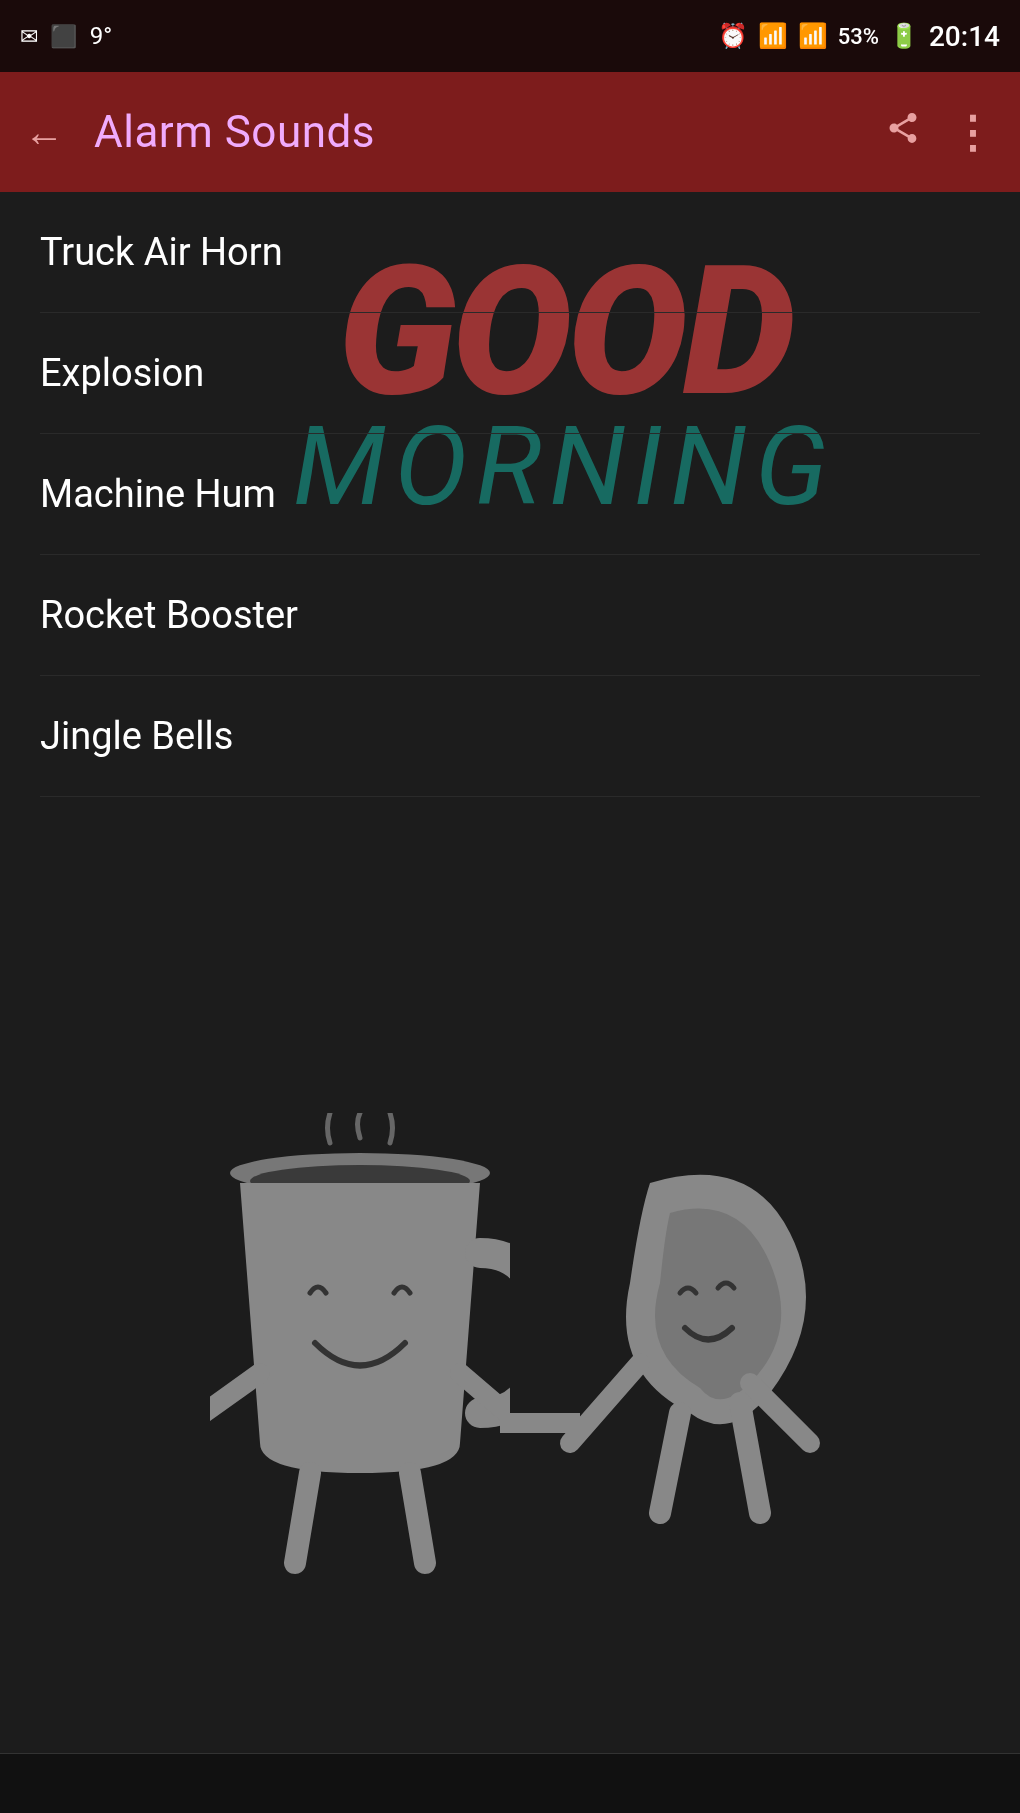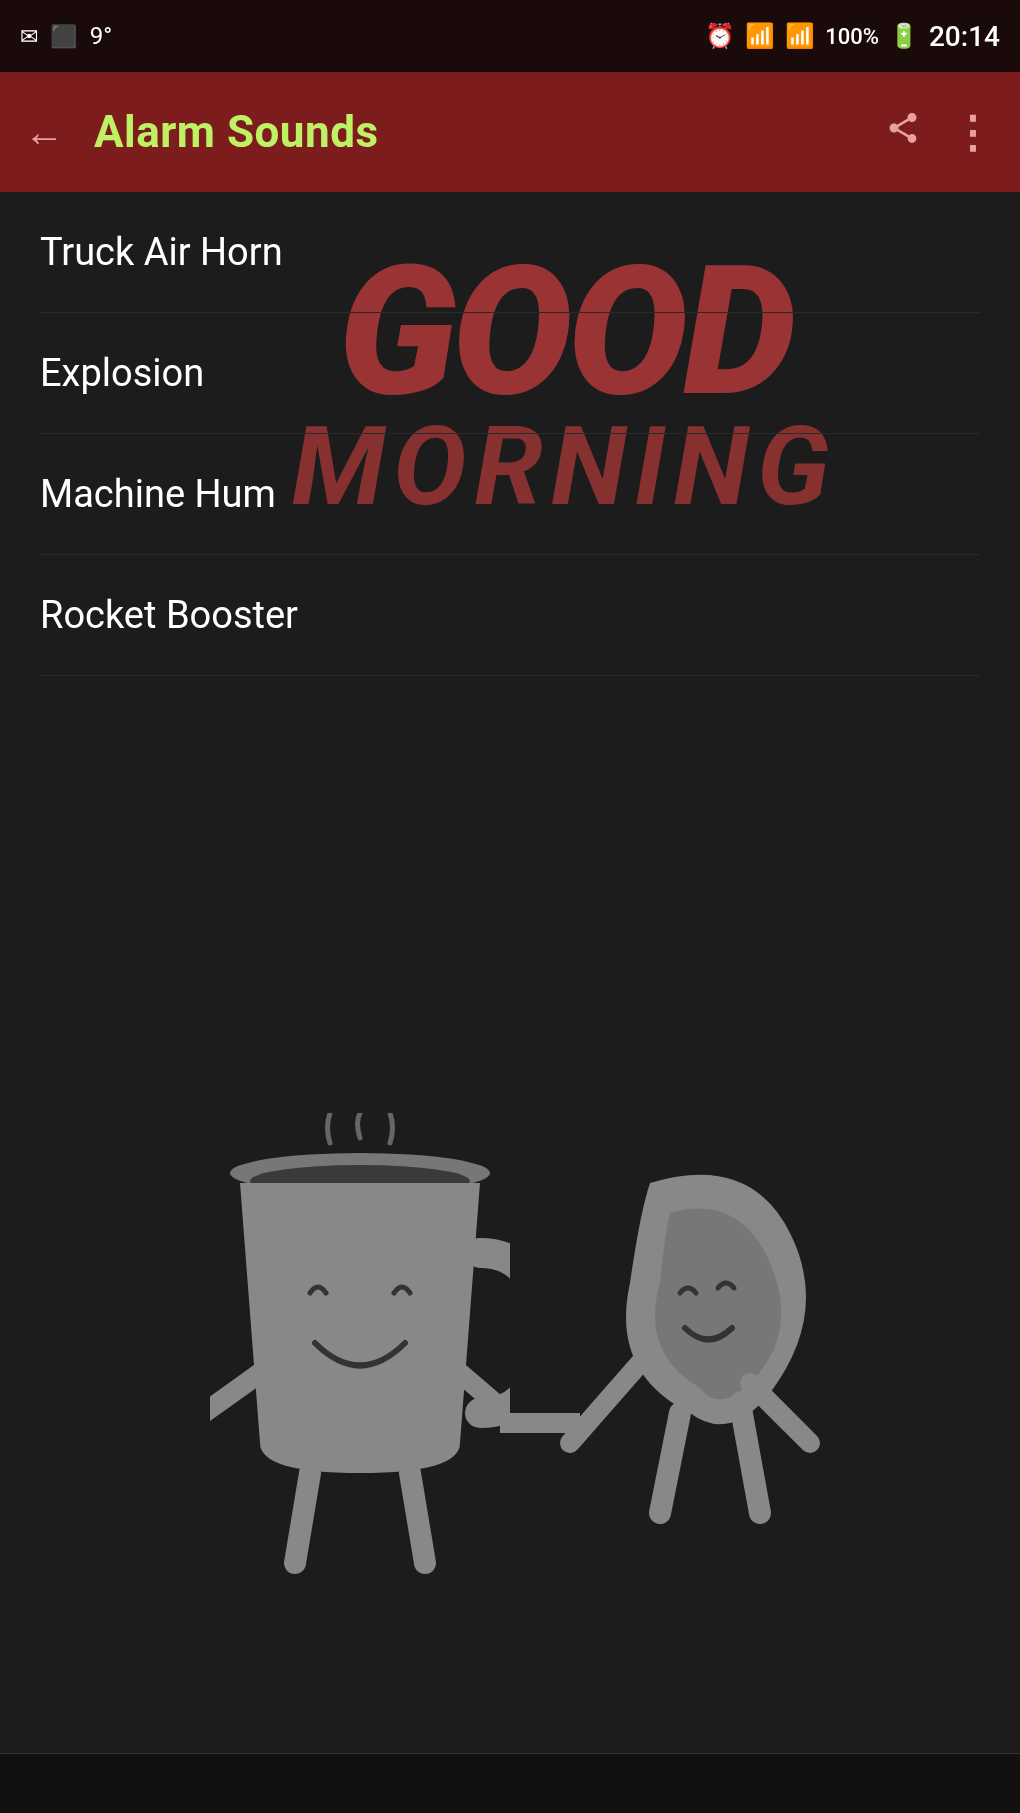--- a/index.html
+++ b/index.html
@@ -49,23 +49,23 @@
       background: #7d1c1c;
       display: flex;
       align-items: center;
       padding: 0 24px;
       gap: 30px;
       position: relative;
       z-index: 10;
     }
     .app-bar-title {
       flex: 1;
-      color: #bef264;
+      color: #f0abfc;
       font-size: 44px;
-      font-weight: 700;
+      font-weight: 400;
       letter-spacing: 0.5px;
     }
     .app-bar-icon {
       color: #e8a0a0;
       font-size: 38px;
       cursor: pointer;
     }
     .back-icon {
       color: #e8a0a0;
       font-size: 40px;
@@ -94,22 +94,22 @@
       font-size: 180px;
       font-weight: 900;
       color: #ef4444;
       opacity: 0.6;
       letter-spacing: -5px;
       line-height: 1;
       font-style: italic;
     }
     .morning-text {
       font-size: 110px;
-      font-weight: 700;
-      color: #ef4444;
+      font-weight: 400;
+      color: #14b8a6;
       opacity: 0.5;
       letter-spacing: 8px;
       line-height: 1;
       font-style: italic;
       margin-top: -10px;
     }
 
     
     .characters {
       position: absolute;
@@ -165,21 +165,21 @@
 <div class="status-bar">
   <div class="status-left">
     <span class="status-icon">✉</span>
     <span class="status-icon">⬛</span>
     <span class="status-icon" style="font-size:24px;color:white;">9°</span>
   </div>
   <div class="status-right">
     <span style="font-size:24px;">⏰</span>
     <span style="font-size:24px;">📶</span>
     <span style="font-size:24px;">📶</span>
-    <span style="font-size:22px;">100%</span>
+    <span style="font-size:22px;">53%</span>
     <span style="font-size:24px;">🔋</span>
     <span style="font-size:28px;font-weight:500;">20:14</span>
   </div>
 </div>
 
 <div class="app-bar">
   <span class="back-icon">←</span>
   <span class="app-bar-title">Alarm Sounds</span>
   <span class="app-bar-icon">
     <svg width="36" height="36" viewBox="0 0 24 24" fill="#e8a0a0">
@@ -249,16 +249,17 @@
     <svg width="80" height="40" viewBox="0 0 80 40" style="position:absolute;bottom:270px;left:370px;">
       <line x1="0" y1="20" x2="80" y2="20" stroke="#888" stroke-width="20" stroke-linecap="round"></line>
     </svg>
   </div>
 
   <div class="sound-list" id="sound-list-container">
   <div class="sound-item"><span class="sound-name">Truck Air Horn</span></div>
       <div class="sound-item"><span class="sound-name">Explosion</span></div>
       <div class="sound-item"><span class="sound-name">Machine Hum</span></div>
       <div class="sound-item"><span class="sound-name">Rocket Booster</span></div>
+      <div class="sound-item"><span class="sound-name">Jingle Bells</span></div>
     </div>
 
   <div class="bottom-bar"></div>
 </div>
 
 </body></html>

